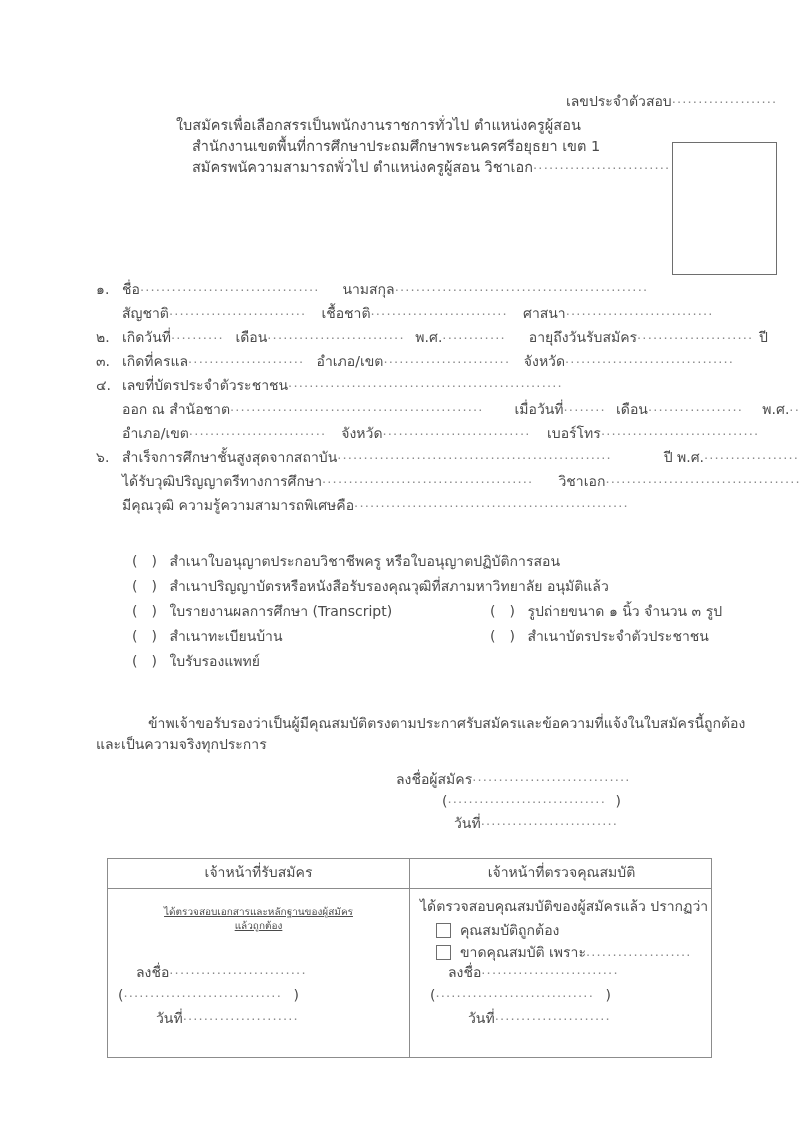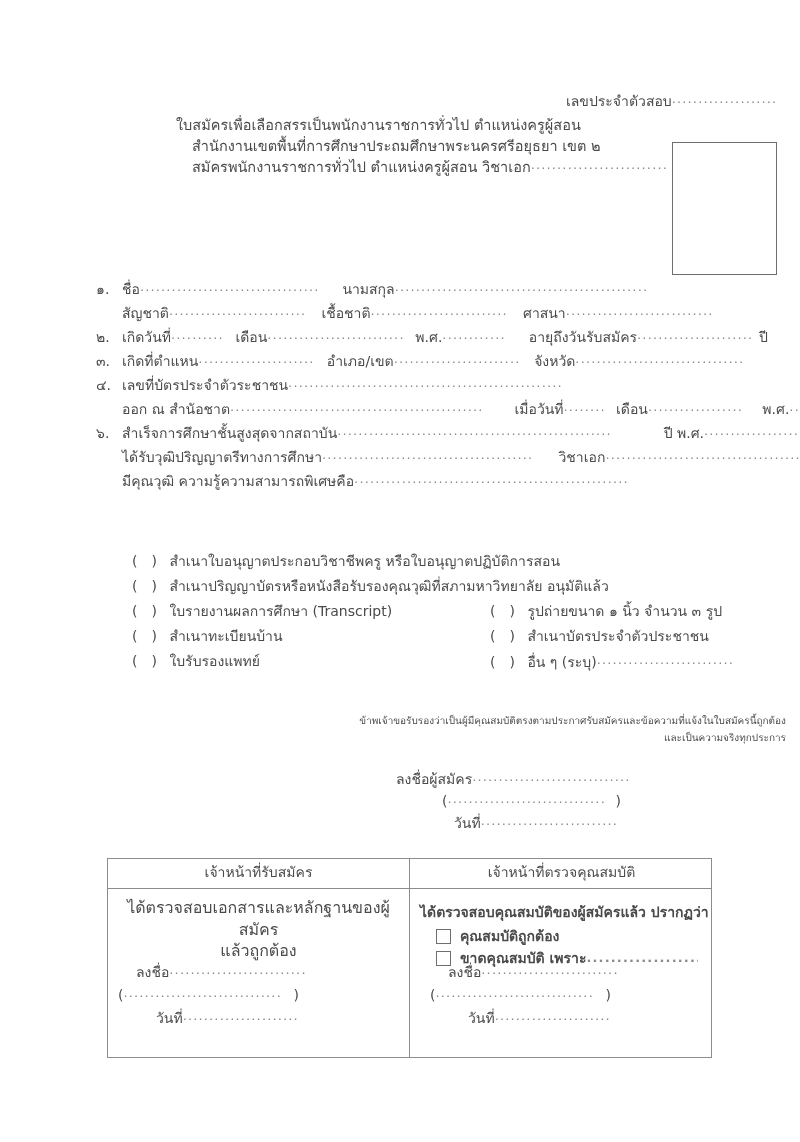--- a/index.html
+++ b/index.html
@@ -108,22 +108,21 @@
     top: 0;
     white-space: nowrap;
   }
 
   
   .declare {
     position: absolute;
     left: 96px;
     top: 716px;
     width: 690px;
-    font-size: 10px;
-    text-align: right;
+    font-size: 14px;
   }
   .declare p { margin: 0 0 7px 0; white-space: nowrap; }
   .declare .ind { padding-left: 52px; }
 
   .sign-block {
     position: absolute;
     left: 396px;
     top: 771px;
     width: 330px;
     font-size: 14px;
@@ -164,35 +163,35 @@
     text-align: center;
     font-size: 14px;
     white-space: nowrap;
   }
   .th.a { left: 0; width: 301px; }
   .th.b { left: 302px; width: 303px; }
 
   .cellL {
     position: absolute;
     left: 0;
-    top: 30px;
+    top: 38px;
     width: 301px;
     box-sizing: border-box;
     padding: 8px 10px 0 10px;
-    font-size: 16px;
+    font-size: 10px;
+    text-decoration: underline;
   }
   .cellR {
     position: absolute;
     left: 302px;
-    top: 36px;
+    top: 30px;
     width: 303px;
     box-sizing: border-box;
     padding: 8px 8px 0 10px;
     font-size: 14px;
-    font-weight: bold;
   }
   .cellL .ctxt { text-align: center; line-height: 1.35; }
   .cellR .ctxt { text-align: left; line-height: 1.35; white-space: nowrap; }
 
   .cbrow {
     display: flex;
     align-items: center;
     margin-top: 7px;
     padding-left: 16px;
     white-space: nowrap;
@@ -233,23 +232,23 @@
 <body>
 
 <div class="page">
 
   <div class="exam-no">
     <span>เลขประจำตัวสอบ</span><span class="dots" style="width:120px">....................</span>
   </div>
 
   <div class="title-block">
     <div class="title-line l1">ใบสมัครเพื่อเลือกสรรเป็นพนักงานราชการทั่วไป ตำแหน่งครูผู้สอน</div>
-    <div class="title-line l2">สำนักงานเขตพื้นที่การศึกษาประถมศึกษาพระนครศรีอยุธยา เขต ๒</div>
+    <div class="title-line l2">สำนักงานเขตพื้นที่การศึกษาประถมศึกษาพระนครศรีอยุธยา เขต 1</div>
     <div class="title-line l3">
-      <span>สมัครพนักงานราชการทั่วไป ตำแหน่งครูผู้สอน วิชาเอก</span><span class="dots" style="width:148px">..........................</span>
+      <span>สมัครพนัความสามารถพั่วไป ตำแหน่งครูผู้สอน วิชาเอก</span><span class="dots" style="width:148px">..........................</span>
     </div>
   </div>
 
   <div class="photo-box"></div>
 
   <div class="fields">
 
     <div class="frow">
       <span class="num">๑.</span><span class="lbl">ชื่อ</span><span class="dots" style="width:198px">..................................</span>
       <span class="lbl">นามสกุล</span><span class="dots" style="width:278px">................................................</span>
@@ -261,37 +260,42 @@
       <span class="lbl">ศาสนา</span><span class="dots" style="width:158px">............................</span>
     </div>
 
     <div class="frow">
       <span class="num">๒.</span><span class="lbl">เกิดวันที่</span><span class="dots" style="width:60px">..........</span>
       <span class="lbl">เดือน</span><span class="dots" style="width:148px">..........................</span><span class="lbl">พ.ศ.</span><span class="dots" style="width:66px">............</span>
       <span style="display:inline-block;width:16px"></span><span class="lbl">อายุถึงวันรับสมัคร</span><span class="dots" style="width:122px">......................</span><span class="lbl">ปี</span>
     </div>
 
     <div class="frow">
-      <span class="num">๓.</span><span class="lbl">เกิดที่ตำแหน</span><span class="dots" style="width:124px">......................</span>
+      <span class="num">๓.</span><span class="lbl">เกิดที่ครแล</span><span class="dots" style="width:124px">......................</span>
       <span class="lbl">อำเภอ/เขต</span><span class="dots" style="width:136px">........................</span>
       <span class="lbl">จังหวัด</span><span class="dots" style="width:188px">................................</span>
     </div>
 
     <div class="frow">
       <span class="num">๔.</span><span class="lbl">เลขที่บัตรประจำตัวระชาชน</span><span class="dots" style="width:470px">....................................................</span>
     </div>
 
     <div class="frow">
       <span class="indent"></span><span class="lbl">ออก ณ สำนัอชาต</span><span class="dots" style="width:280px">................................................</span>
       <span class="lbl">เมื่อวันที่</span><span class="dots" style="width:48px">........</span>
       <span class="lbl">เดือน</span><span class="dots" style="width:110px">..................</span>
       <span class="lbl">พ.ศ.</span><span class="dots" style="width:56px">..........</span>
     </div>
 
 
+    <div class="frow">
+      <span class="indent"></span><span class="lbl">อำเภอ/เขต</span><span class="dots" style="width:148px">..........................</span>
+      <span class="lbl">จังหวัด</span><span class="dots" style="width:160px">............................</span>
+      <span class="lbl">เบอร์โทร</span><span class="dots" style="width:176px">..............................</span>
+    </div>
 
     <div class="frow">
       <span class="num">๖.</span><span class="lbl">สำเร็จการศึกษาชั้นสูงสุดจากสถาบัน</span><span class="dots" style="width:322px">....................................................</span>
       <span class="lbl">ปี พ.ศ.</span><span class="dots" style="width:108px">..................</span>
     </div>
 
     <div class="frow">
       <span class="indent"></span><span class="lbl">ได้รับวุฒิปริญญาตรีทางการศึกษา</span><span class="dots" style="width:232px">........................................</span>
       <span class="lbl">วิชาเอก</span><span class="dots" style="width:228px">......................................</span>
     </div>
@@ -327,24 +331,20 @@
       <span style="display:inline-block;width:8px"></span><span>สำเนาทะเบียนบ้าน</span>
       <span class="col2">
         <span class="ck"><span class="ck-paren">(</span><span class="ck-gap"></span><span class="ck-paren">)</span></span>
         <span style="display:inline-block;width:8px"></span><span>สำเนาบัตรประจำตัวประชาชน</span>
       </span>
     </div>
 
     <div class="ck-row">
       <span class="ck"><span class="ck-paren">(</span><span class="ck-gap"></span><span class="ck-paren">)</span></span>
       <span style="display:inline-block;width:8px"></span><span>ใบรับรองแพทย์</span>
-      <span class="col2">
-        <span class="ck"><span class="ck-paren">(</span><span class="ck-gap"></span><span class="ck-paren">)</span></span>
-        <span style="display:inline-block;width:8px"></span><span>อื่น ๆ (ระบุ)</span><span class="dots" style="width:154px">..........................</span>
-      </span>
     </div>
   </div>
 
   <div class="declare">
     <p class="ind">ข้าพเจ้าขอรับรองว่าเป็นผู้มีคุณสมบัติตรงตามประกาศรับสมัครและข้อความที่แจ้งในใบสมัครนี้ถูกต้อง</p>
     <p>และเป็นความจริงทุกประการ</p>
   </div>
 
   <div class="sign-block">
     <div class="sl">

